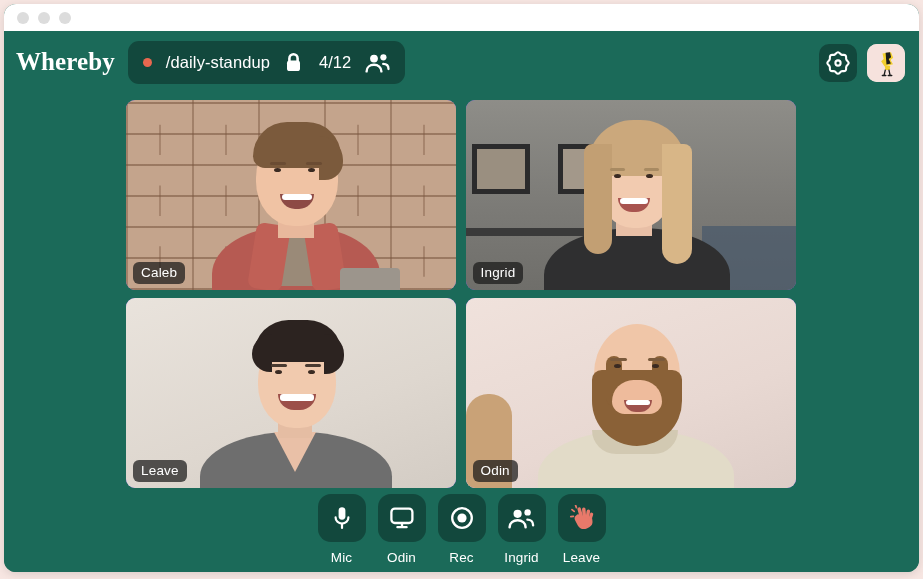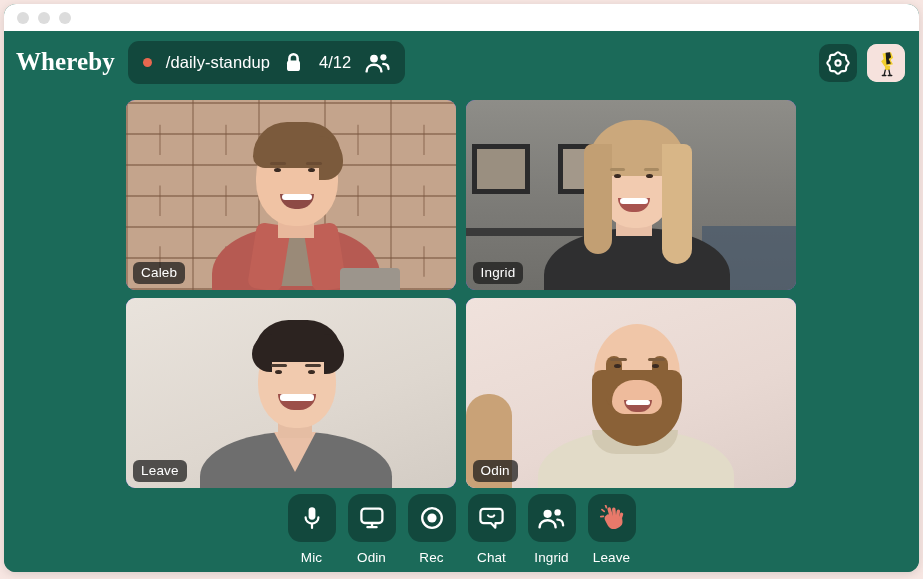--- a/index.html
+++ b/index.html
@@ -400,29 +400,20 @@
       <div class="tb-item">
         <div class="tb-btn">
           <svg width="24" height="24" viewBox="0 0 24 24">
             <circle cx="12" cy="12" r="9.8" fill="none" stroke="#fff" stroke-width="2.3"></circle>
             <circle cx="12" cy="12" r="4.6" fill="#fff"></circle>
           </svg>
         </div>
         <div class="tb-label">Rec</div>
       </div>
 
-      <div class="tb-item">
-        <div class="tb-btn">
-          <svg width="25" height="23" viewBox="0 0 25 23">
-            <path d="M4.6 1.9h15.8a3.2 3.2 0 0 1 3.2 3.2v7.8a3.2 3.2 0 0 1-3.2 3.2h-3.9l-.2 4.6-4.4-4.6H4.6a3.2 3.2 0 0 1-3.2-3.2V5.1a3.2 3.2 0 0 1 3.2-3.2Z" fill="none" stroke="#fff" stroke-width="2.2" stroke-linejoin="round"></path>
-            <path d="M9 8.4c.9 2 5.2 2 6.2 0" fill="none" stroke="#fff" stroke-width="2.2" stroke-linecap="round"></path>
-          </svg>
-        </div>
-        <div class="tb-label">Chat</div>
-      </div>
 
       <div class="tb-item">
         <div class="tb-btn">
           <svg width="27" height="21" viewBox="0 0 27 21">
             <circle cx="9.6" cy="5.8" r="4.1" fill="#fff"></circle>
             <circle cx="19.6" cy="4.4" r="3.2" fill="#fff"></circle>
             <path d="M1.6 19.2c0-4.3 3.6-7 8-7s8 2.7 8 7" fill="none" stroke="#fff" stroke-width="2.5" stroke-linecap="round"></path>
             <path d="M19.4 11.6c3.4 0 5.7 2.2 5.7 5.6" fill="none" stroke="#fff" stroke-width="2.4" stroke-linecap="round"></path>
           </svg>
         </div>

